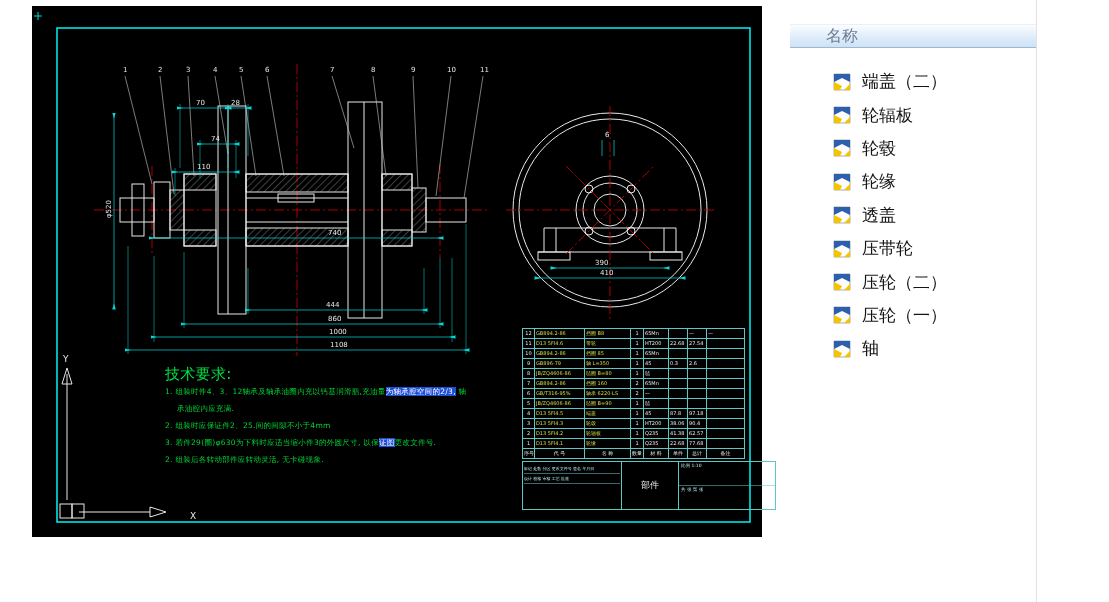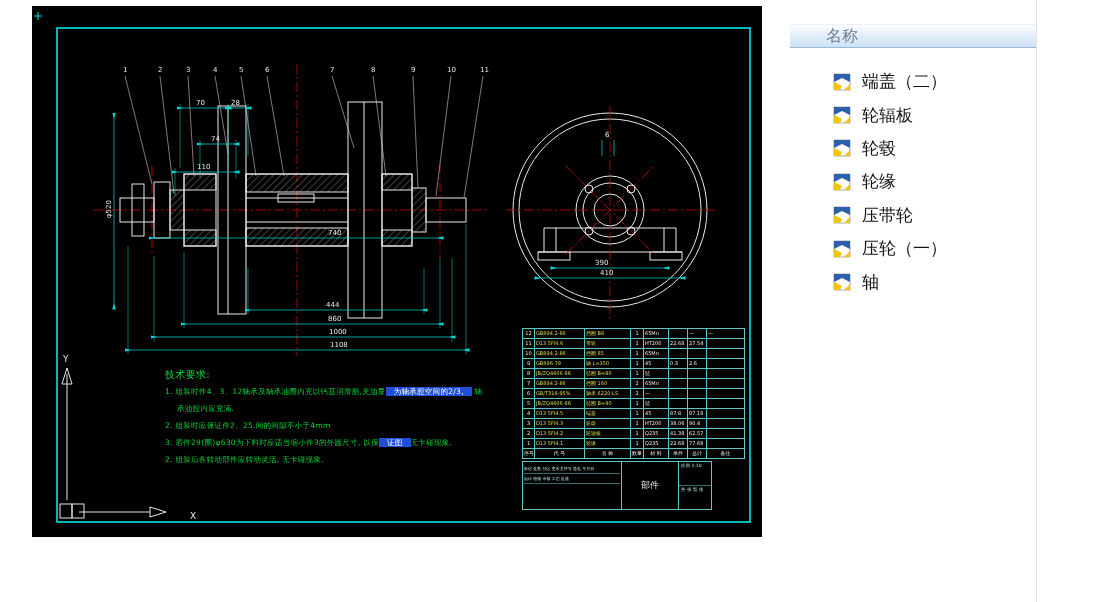--- a/index.html
+++ b/index.html
@@ -6,35 +6,35 @@
   body{width:1109px;height:602px;position:relative;background:#fff;overflow:hidden;
        font-family:"DejaVu Sans",sans-serif}
 
   
   .cad{position:absolute;left:32px;top:6px;width:730px;height:531px;background:#000}
   .cad svg.draw{position:absolute;left:0;top:0}
 
   
   .notes{position:absolute;left:133px;top:360px;color:#00d435;font-size:7.5px;
          line-height:17px;white-space:nowrap;letter-spacing:.3px}
-  .notes .t{font-size:10px;color:#00e040}
+  .notes .t{font-size:15px;color:#00e040}
   .notes .cont{padding-left:12px}
-  .hl{background:#1e4fd6;color:#fff;padding:0 8px}
+  .hl{background:#1e4fd6;color:#fff;padding:0 0}
 
   
   .bom{position:absolute;left:490px;top:322px;width:222px}
   .bom table{border-collapse:collapse;width:222px;table-layout:fixed}
   .bom td{border:1px solid #5fc6c6;height:9px;font-size:5px;line-height:7px;
           color:#e8e8e8;overflow:hidden;white-space:nowrap;padding:0 1px}
   .bom td.c1{text-align:center}
   .bom td.c2,.bom td.c3{color:#d8d84a}
   .bom tr.hd td{color:#e8e8e8;text-align:center}
 
   
-  .titleblock{position:absolute;left:490px;top:455px;width:190px;height:49px;
+  .titleblock{position:absolute;left:490px;top:455px;width:254px;height:49px;
               display:flex;border:1px solid #5fc6c6;box-sizing:border-box}
   .tb-left{width:96px;border-right:1px solid #5fc6c6;font-size:4px;color:#bfeeee;
            line-height:9px;padding:2px 1px;overflow:hidden;white-space:nowrap}
   .tb-left .tb-row{border-bottom:1px solid rgba(95,198,198,.55);overflow:hidden}
   .tb-mid{width:56px;border-right:1px solid #5fc6c6;display:flex;align-items:center;
           justify-content:center;font-size:9px;color:#e8e8e8}
   .tb-right{flex:1;font-size:4.5px;color:#bfeeee;display:flex;flex-direction:column;overflow:hidden}
   .tb-scale{border-bottom:1px solid rgba(95,198,198,.55);padding:1px 2px;flex:1;white-space:nowrap}
   .tb-sheet{padding:1px 2px;flex:1;white-space:nowrap}
 
@@ -224,21 +224,21 @@
         <text x="568" y="269">410</text>
       </g>
     </g>
   </svg>
 
   <div class="notes">
     <div class="t">技术要求:</div>
     <div><span>1. 组装时件4、3、12轴承及轴承油圈内充以钙基润滑脂,充油量</span><span class="hl">为轴承腔空间的2/3,</span><span> 轴</span></div>
     <div class="cont">承油腔内应充满.</div>
     <div>2. 组装时应保证件2、25.间的间隙不小于4mm</div>
-    <div><span>3. 若件29(圈)φ630为下料时应适当缩小件3的外圆尺寸, 以保</span><span class="hl">证图</span><span>无卡碰现象.</span></div>
+    <div><span>3. 若件29(圈)φ630为下料时应适当缩小件3的外圆尺寸, 以保</span><span class="hl">证图</span><span>更改文件号.</span></div>
     <div>2. 组装后各转动部件应转动灵活, 无卡碰现象.</div>
   </div>
 
   <div class="bom">
     <table>
       <colgroup>
         <col style="width:12px">
           <col style="width:50px">
           <col style="width:46px">
           <col style="width:13px">
@@ -459,33 +459,55 @@
           <svg width="22" height="20" viewBox="0 0 22 20">
             <polygon points="3,2 19,2 19,18 3,18" fill="#fdfdfd" stroke="#9a9a9a" stroke-width="0.8"></polygon>
             <polygon points="3,2 19,2 19,10 11,6 3,10" fill="#2c5fae"></polygon>
             <polygon points="3,18 3,10 11,14 9,18" fill="#f4c400"></polygon>
             <polygon points="19,18 19,12 13,18" fill="#f4c400"></polygon>
           </svg>
         </span>
         <span class="fname">轮缘</span>
       </li>
 
+      <li class="file-item">
+        <span class="dwg-icon">
+          <svg width="22" height="20" viewBox="0 0 22 20">
+            <polygon points="3,2 19,2 19,18 3,18" fill="#fdfdfd" stroke="#9a9a9a" stroke-width="0.8"></polygon>
+            <polygon points="3,2 19,2 19,10 11,6 3,10" fill="#2c5fae"></polygon>
+            <polygon points="3,18 3,10 11,14 9,18" fill="#f4c400"></polygon>
+            <polygon points="19,18 19,12 13,18" fill="#f4c400"></polygon>
+          </svg>
+        </span>
+        <span class="fname">透盖</span>
+      </li>
 
       <li class="file-item">
         <span class="dwg-icon">
           <svg width="22" height="20" viewBox="0 0 22 20">
             <polygon points="3,2 19,2 19,18 3,18" fill="#fdfdfd" stroke="#9a9a9a" stroke-width="0.8"></polygon>
             <polygon points="3,2 19,2 19,10 11,6 3,10" fill="#2c5fae"></polygon>
             <polygon points="3,18 3,10 11,14 9,18" fill="#f4c400"></polygon>
             <polygon points="19,18 19,12 13,18" fill="#f4c400"></polygon>
           </svg>
         </span>
         <span class="fname">压带轮</span>
       </li>
 
+      <li class="file-item">
+        <span class="dwg-icon">
+          <svg width="22" height="20" viewBox="0 0 22 20">
+            <polygon points="3,2 19,2 19,18 3,18" fill="#fdfdfd" stroke="#9a9a9a" stroke-width="0.8"></polygon>
+            <polygon points="3,2 19,2 19,10 11,6 3,10" fill="#2c5fae"></polygon>
+            <polygon points="3,18 3,10 11,14 9,18" fill="#f4c400"></polygon>
+            <polygon points="19,18 19,12 13,18" fill="#f4c400"></polygon>
+          </svg>
+        </span>
+        <span class="fname">压轮（二）</span>
+      </li>
 
       <li class="file-item">
         <span class="dwg-icon">
           <svg width="22" height="20" viewBox="0 0 22 20">
             <polygon points="3,2 19,2 19,18 3,18" fill="#fdfdfd" stroke="#9a9a9a" stroke-width="0.8"></polygon>
             <polygon points="3,2 19,2 19,10 11,6 3,10" fill="#2c5fae"></polygon>
             <polygon points="3,18 3,10 11,14 9,18" fill="#f4c400"></polygon>
             <polygon points="19,18 19,12 13,18" fill="#f4c400"></polygon>
           </svg>
         </span>

